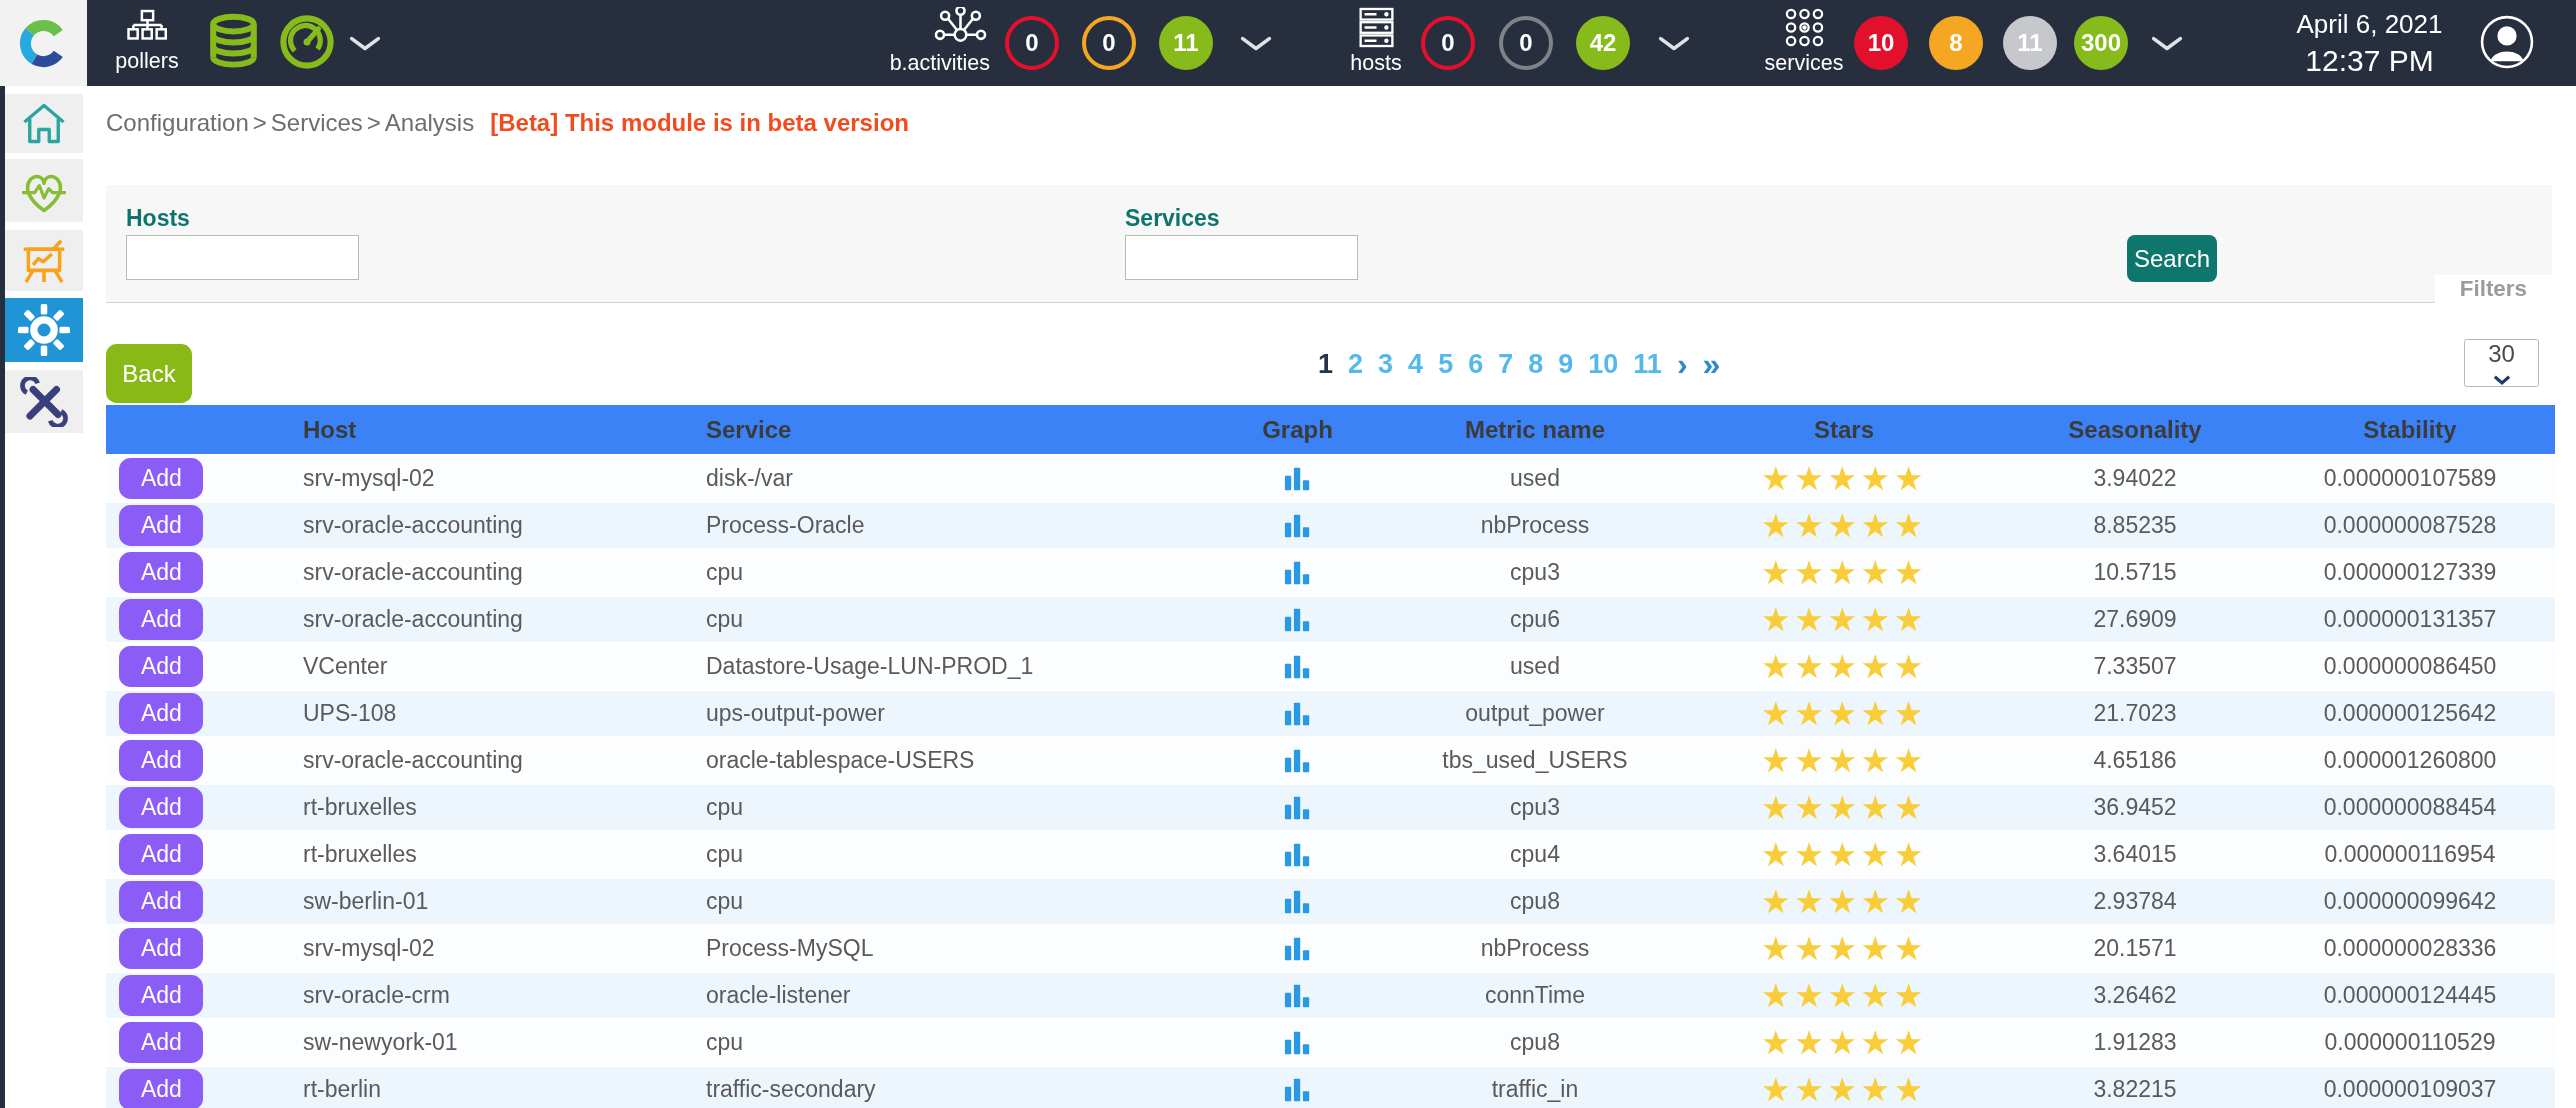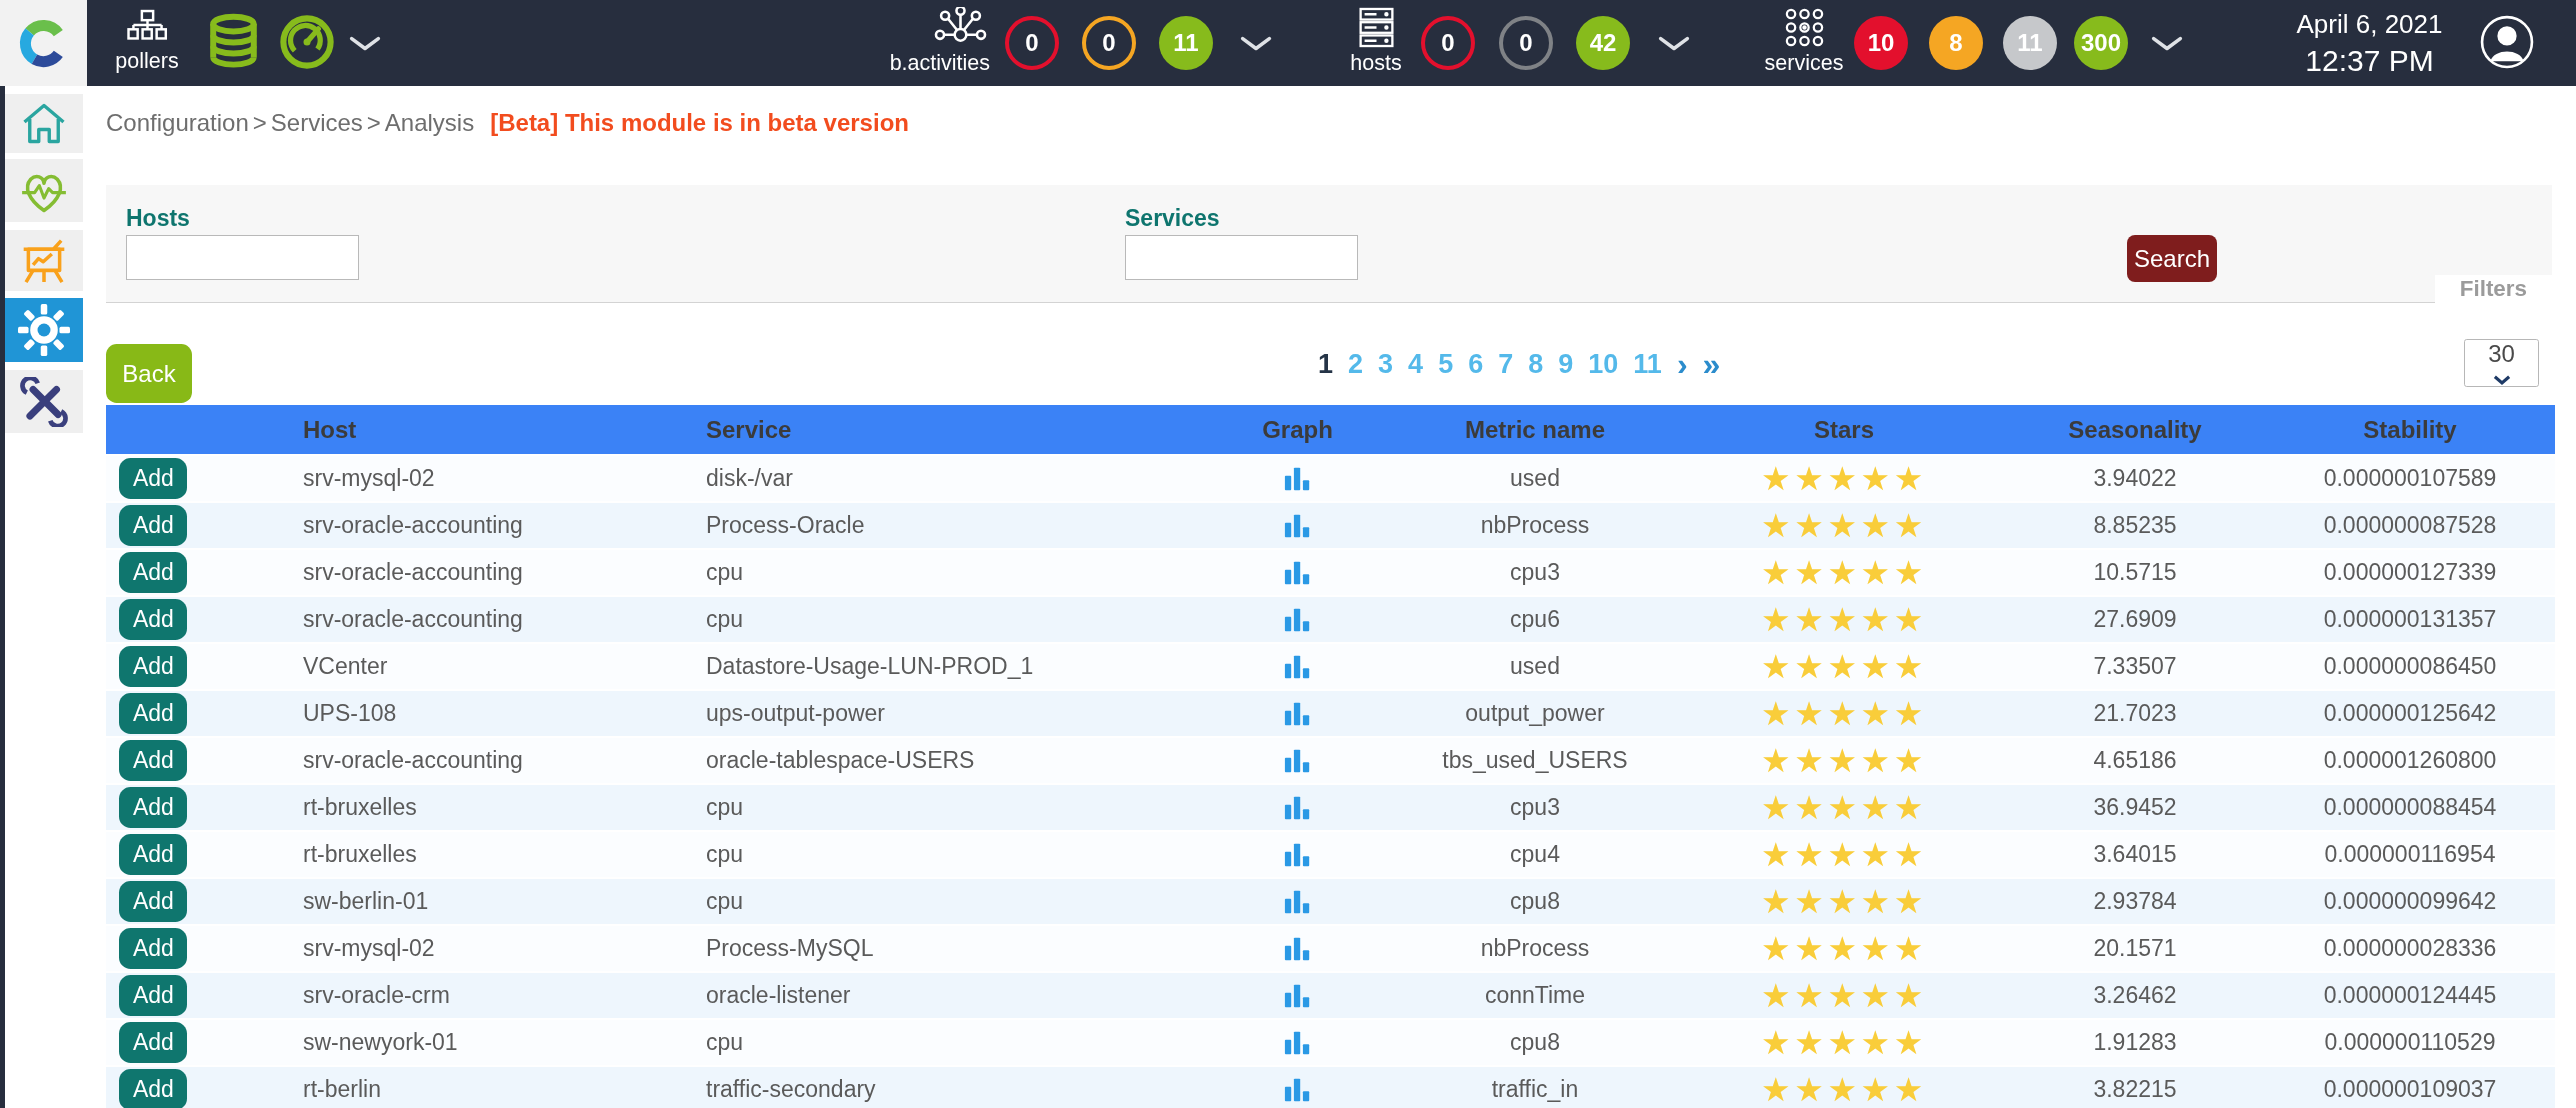--- a/index.html
+++ b/index.html
@@ -34,38 +34,38 @@
 
   
   .main { position:absolute; left:87px; top:86px; width:2489px; height:1023px; background:#fff; }
   .breadcrumb { position:absolute; left:19px; top:23px; font-size:24px; color:#6e6e6e; display:flex; align-items:center; gap:4px; }
   .crumb { cursor:pointer; }
   .beta { color:#f24c1e; font-weight:bold; margin-left:12px; }
 
   .filter-panel { position:absolute; left:19px; top:99px; width:2446px; height:118px; background:#f7f7f7; border-bottom:1.8px solid #d3d3d3; }
   .f-label { position:absolute; top:20px; font-size:23px; font-weight:bold; color:#0e756e; }
   .f-input { position:absolute; top:50px; width:233px; height:45px; border:1.8px solid #b9b9b9; background:#fff; font-size:23px; padding:0 9px; font-family:"Liberation Sans", sans-serif; }
-  .search-btn { position:absolute; left:2021px; top:50px; width:90px; height:47px; background:#7f1d1d; color:#fff; border:none; border-radius:8px; font-size:24px; cursor:pointer; font-family:"Liberation Sans", sans-serif; }
+  .search-btn { position:absolute; left:2021px; top:50px; width:90px; height:47px; background:#0f766e; color:#fff; border:none; border-radius:8px; font-size:24px; cursor:pointer; font-family:"Liberation Sans", sans-serif; }
   .filters-tab { position:absolute; right:0; bottom:-1.8px; height:29px; line-height:27px; background:#fff; padding:0 25px; font-size:22.4px; font-weight:bold; color:#9b9b9b; }
 
   .back-btn { position:absolute; left:19px; top:258px; width:86px; height:59px; background:#88b917; color:#fff; border:none; border-radius:10.7px; font-size:24px; cursor:pointer; font-family:"Liberation Sans", sans-serif; }
   .pagination { position:absolute; left:1231px; top:263px; display:flex; align-items:center; gap:15px; font-size:27px; font-weight:bold; }
   .page { color:#54b9ea; cursor:pointer; }
   .page.current { color:#253447; cursor:default; }
   .pg-arrow { color:#2b8ccc; font-size:32px; line-height:27px; cursor:pointer; }
   .pagesize { position:absolute; left:2377px; top:253px; width:75px; height:48px; border:1.8px solid #b7b7b7; border-radius:2.7px; background:#fff; display:flex; align-items:center; justify-content:space-between; padding:0 10.7px; font-size:24px; color:#4a4a4a; cursor:pointer;flex-direction:column; }
 
   
   .table { position:absolute; left:19px; top:319px; width:2449px; }
   .t-row { display:grid; grid-template-columns:197px 403px 502px 179px 296px 322px 260px 290px; align-items:center; }
   .t-head { background:#3b82f6; height:51px; font-size:24px; font-weight:bold; color:#3b3b3b; border-bottom:2.7px solid #fff; }
   .t-body-row { height:47px; background:#fbfdff; border-bottom:2.7px solid #fff; font-size:23px; color:#5a5a5a; }
   .t-body-row.alt { background:#eef6fd; }
   .cell-c { text-align:center; }
-  .add-btn { margin-left:13.4px; width:68px; height:41px; background:#0f766e; color:#fff; border:none; border-radius:11.6px; font-size:23px; cursor:pointer; font-family:"Liberation Sans", sans-serif; }
+  .add-btn { margin-left:13.4px; width:84px; height:41px; background:#8b5cf6; color:#fff; border:none; border-radius:11.6px; font-size:23px; cursor:pointer; font-family:"Liberation Sans", sans-serif; }
   .stars { color:#f9cd3a; font-size:33px; letter-spacing:3.6px; line-height:1; white-space:nowrap; }
   .graph-cell { display:flex; justify-content:center; cursor:pointer; }
 </style>
 </head>
 <body>
 
 <div class="screen">
 
   <div class="topbar">
     <div class="logo-box">

